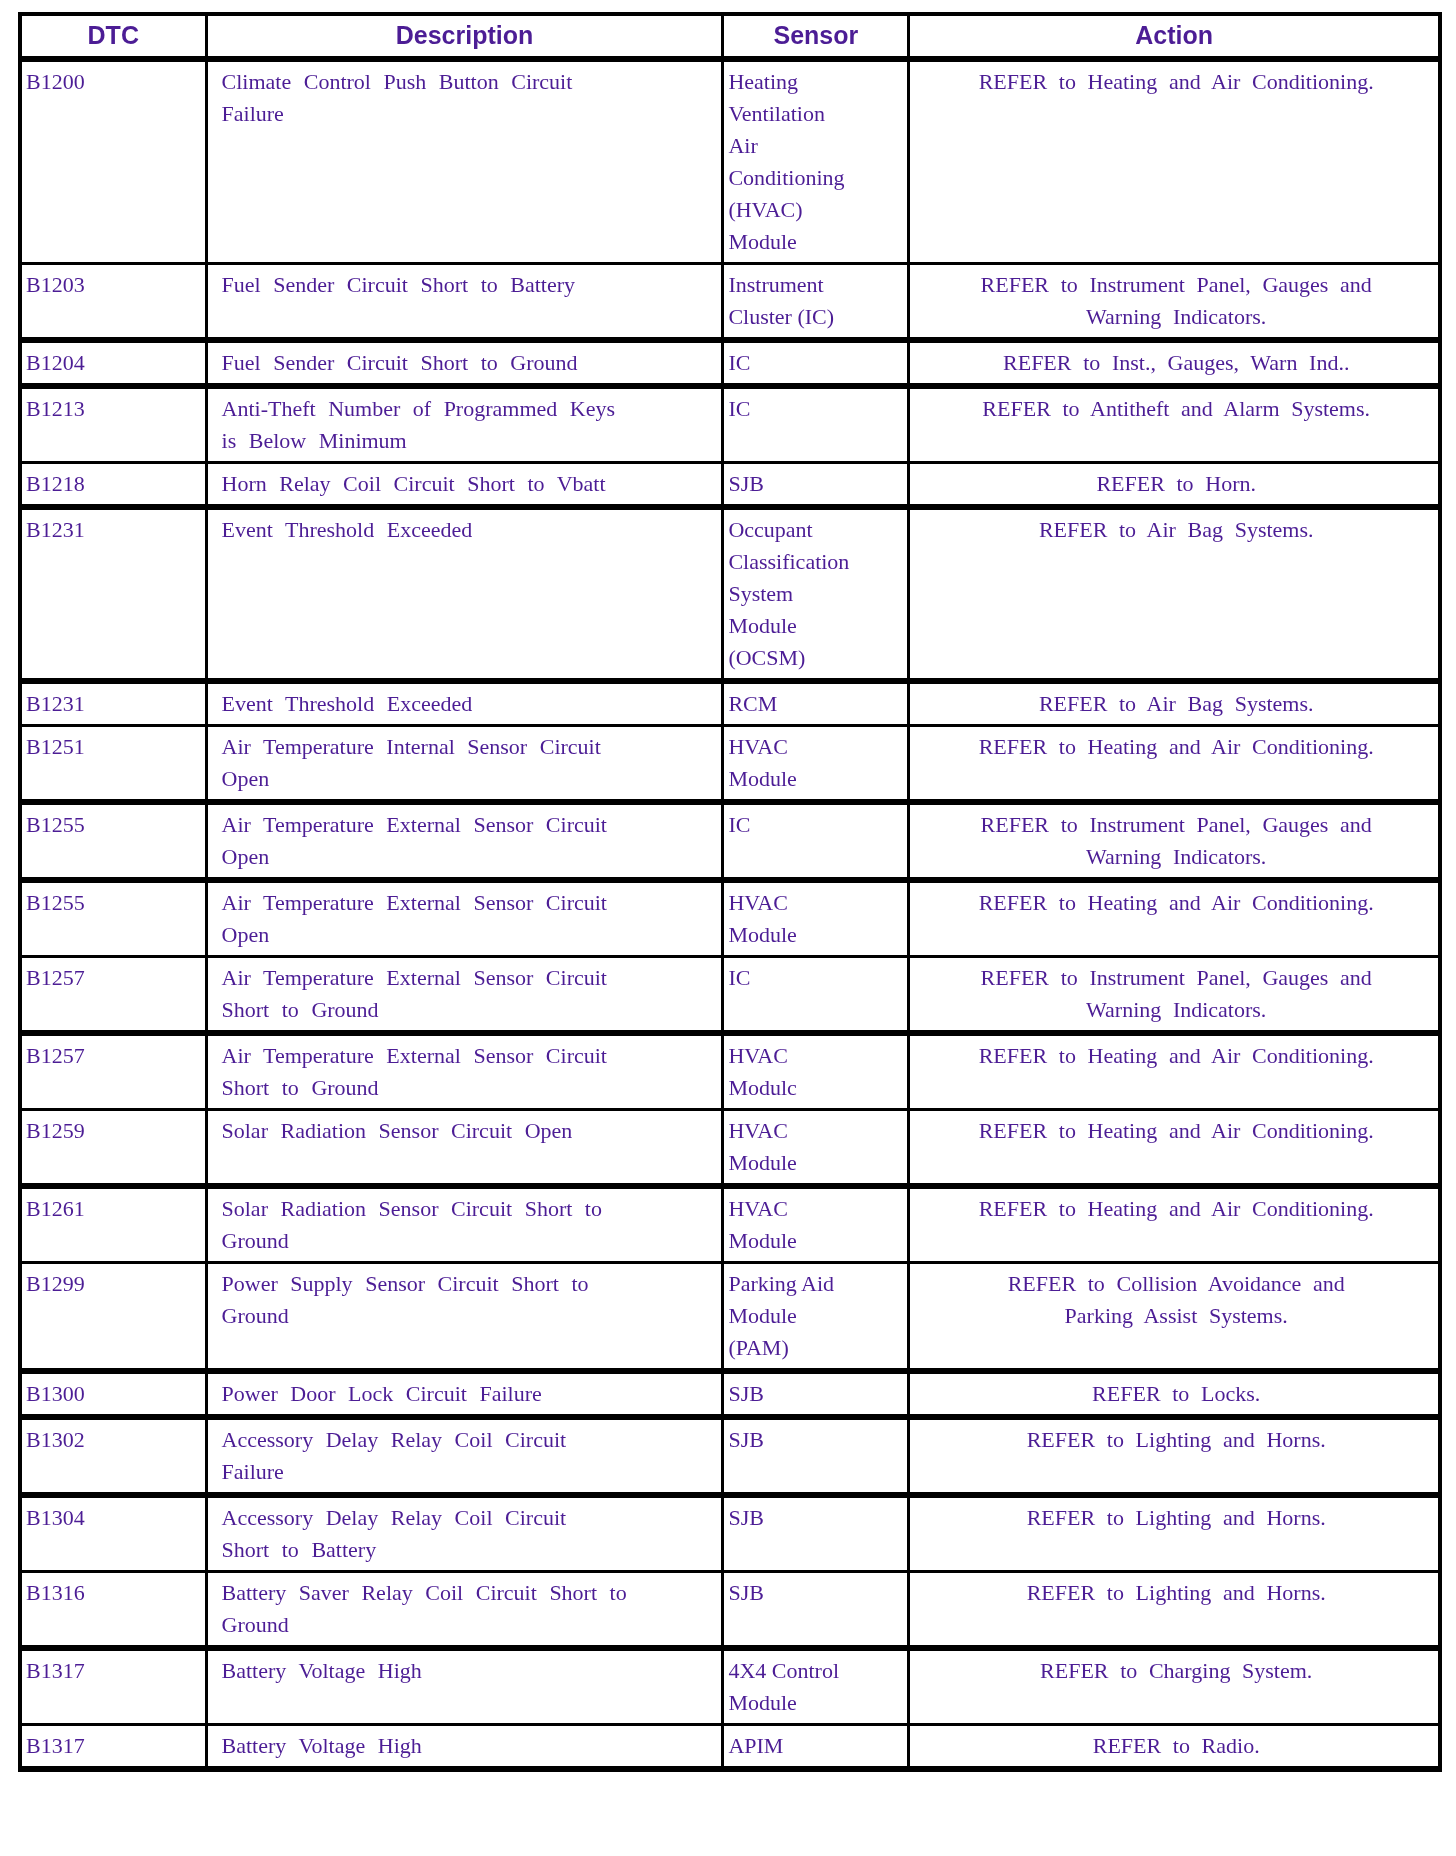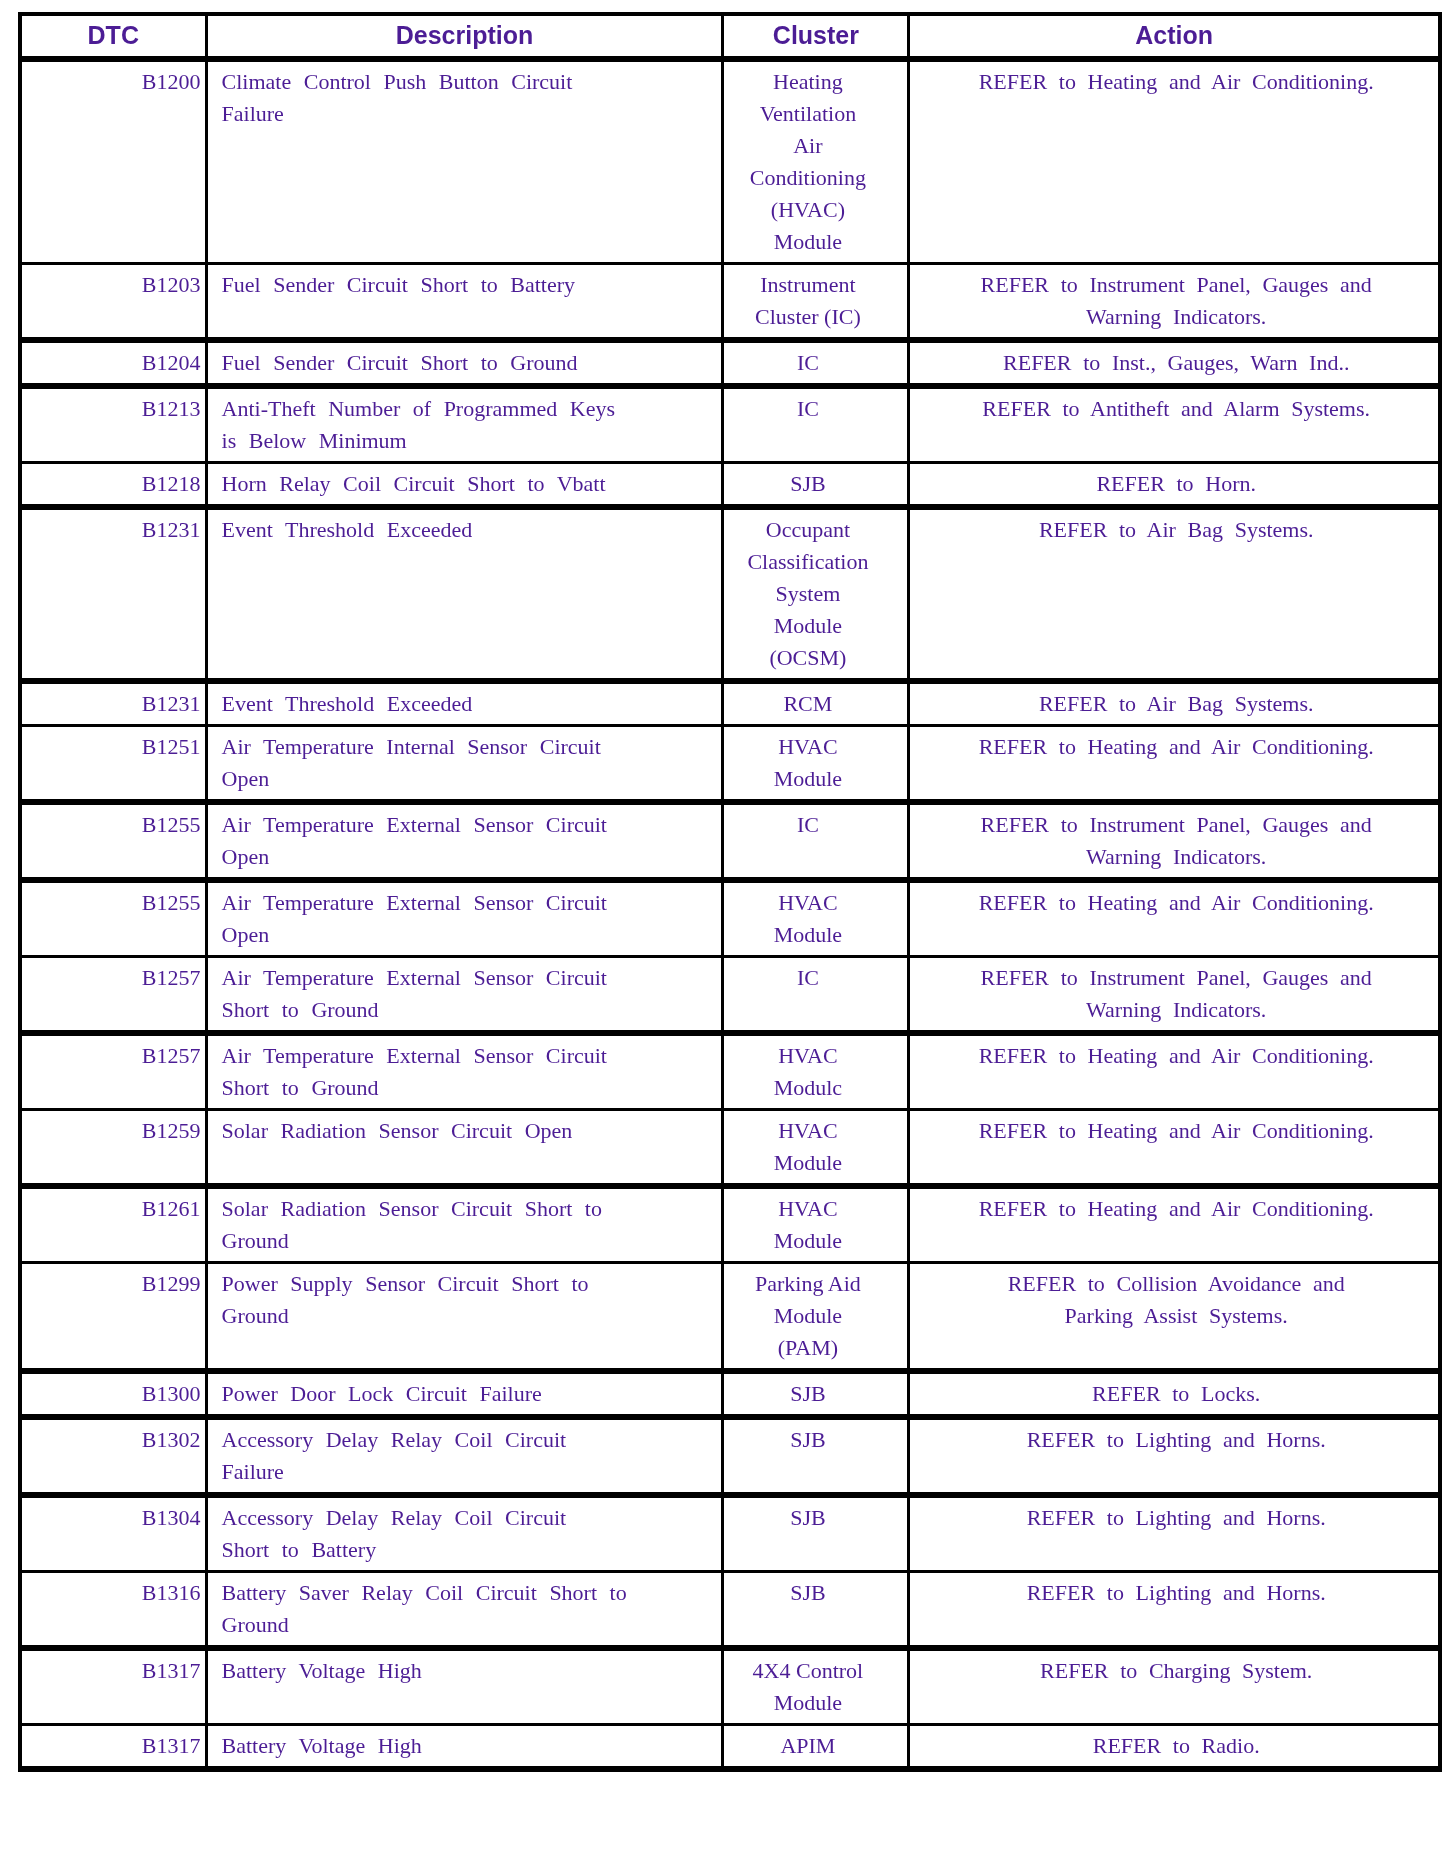--- a/index.html
+++ b/index.html
@@ -45,30 +45,29 @@
     padding: 5px 4px 6px 4px;
     border-bottom-width: 6px;
   }
   td {
     font-size: 22px;
     line-height: 32px;
     padding: 4px 14px 4px 14px;
     white-space: pre-line;
   }
   td.col-dtc {
-    text-align: right;
+    text-align: left;
     padding-left: 4px;
     padding-right: 4px;
   }
   td.col-description {
     text-align: left;
     word-spacing: 0.32em;
   }
   td.col-source {
-    text-align: center;
     padding-left: 4px;
     padding-right: 20px;
   }
   td.col-action {
     text-align: center;
     word-spacing: 0.28em;
     padding-left: 18px;
   }
   tr.sep-thick > td {
     border-top-width: 6px;
@@ -82,21 +81,21 @@
     <colgroup>
       <col class="c-dtc">
       <col class="c-desc">
       <col class="c-source">
       <col class="c-action">
     </colgroup>
     <thead>
       <tr>
         <th>DTC</th>
         <th>Description</th>
-        <th>Cluster</th>
+        <th>Sensor</th>
         <th>Action</th>
       </tr>
     </thead>
     <tbody id="dtc-tbody">
         <tr>
           <td class="col-dtc">B1200</td>
           <td class="col-description">Climate Control Push Button Circuit
 Failure</td>
           <td class="col-source">Heating
 Ventilation

